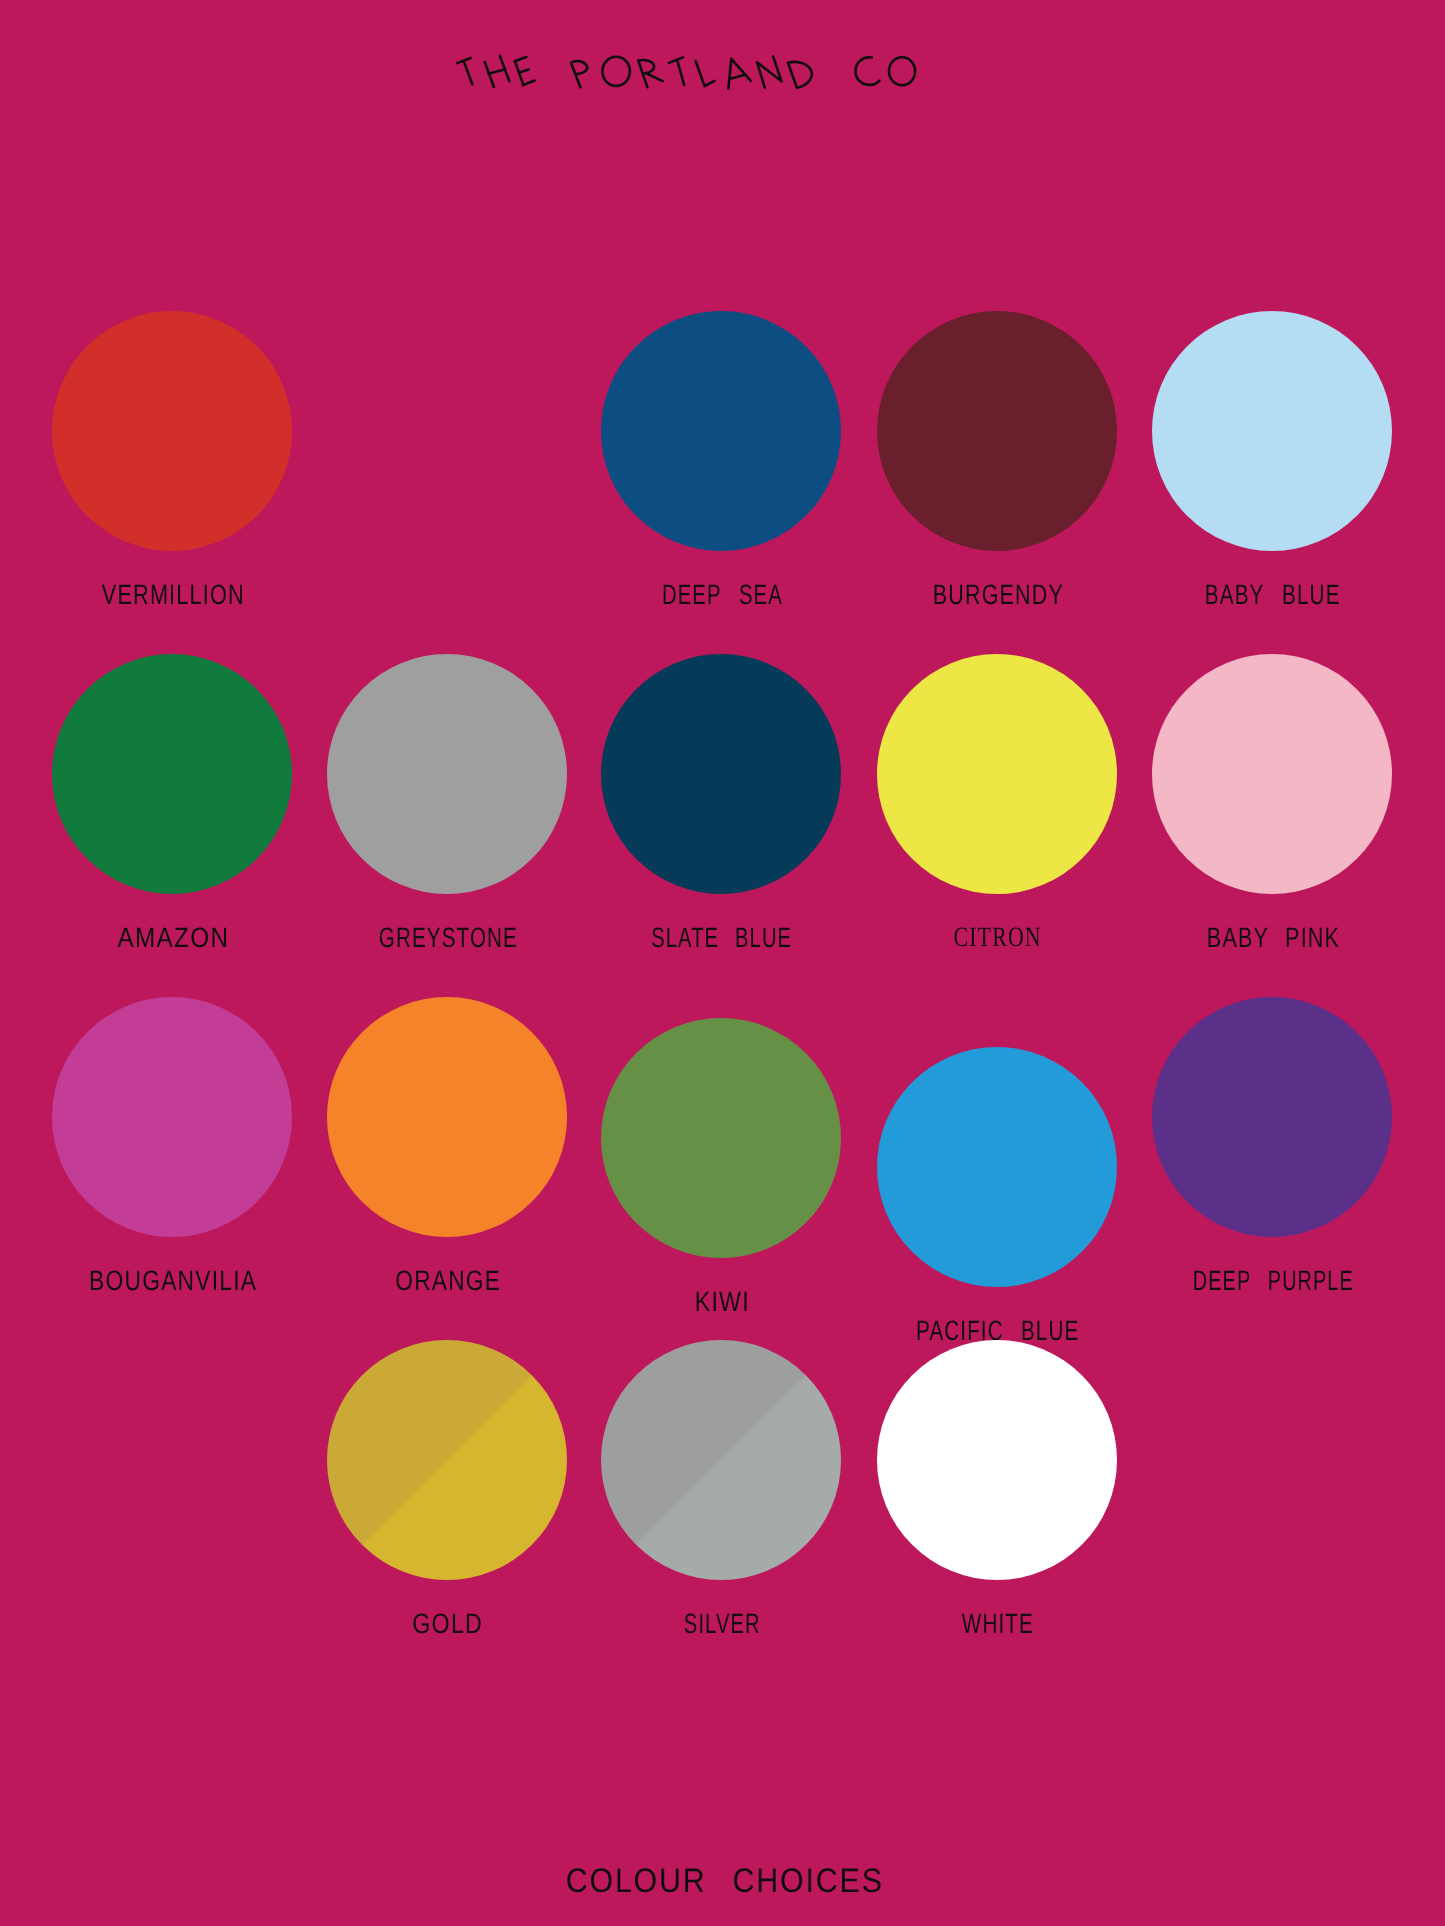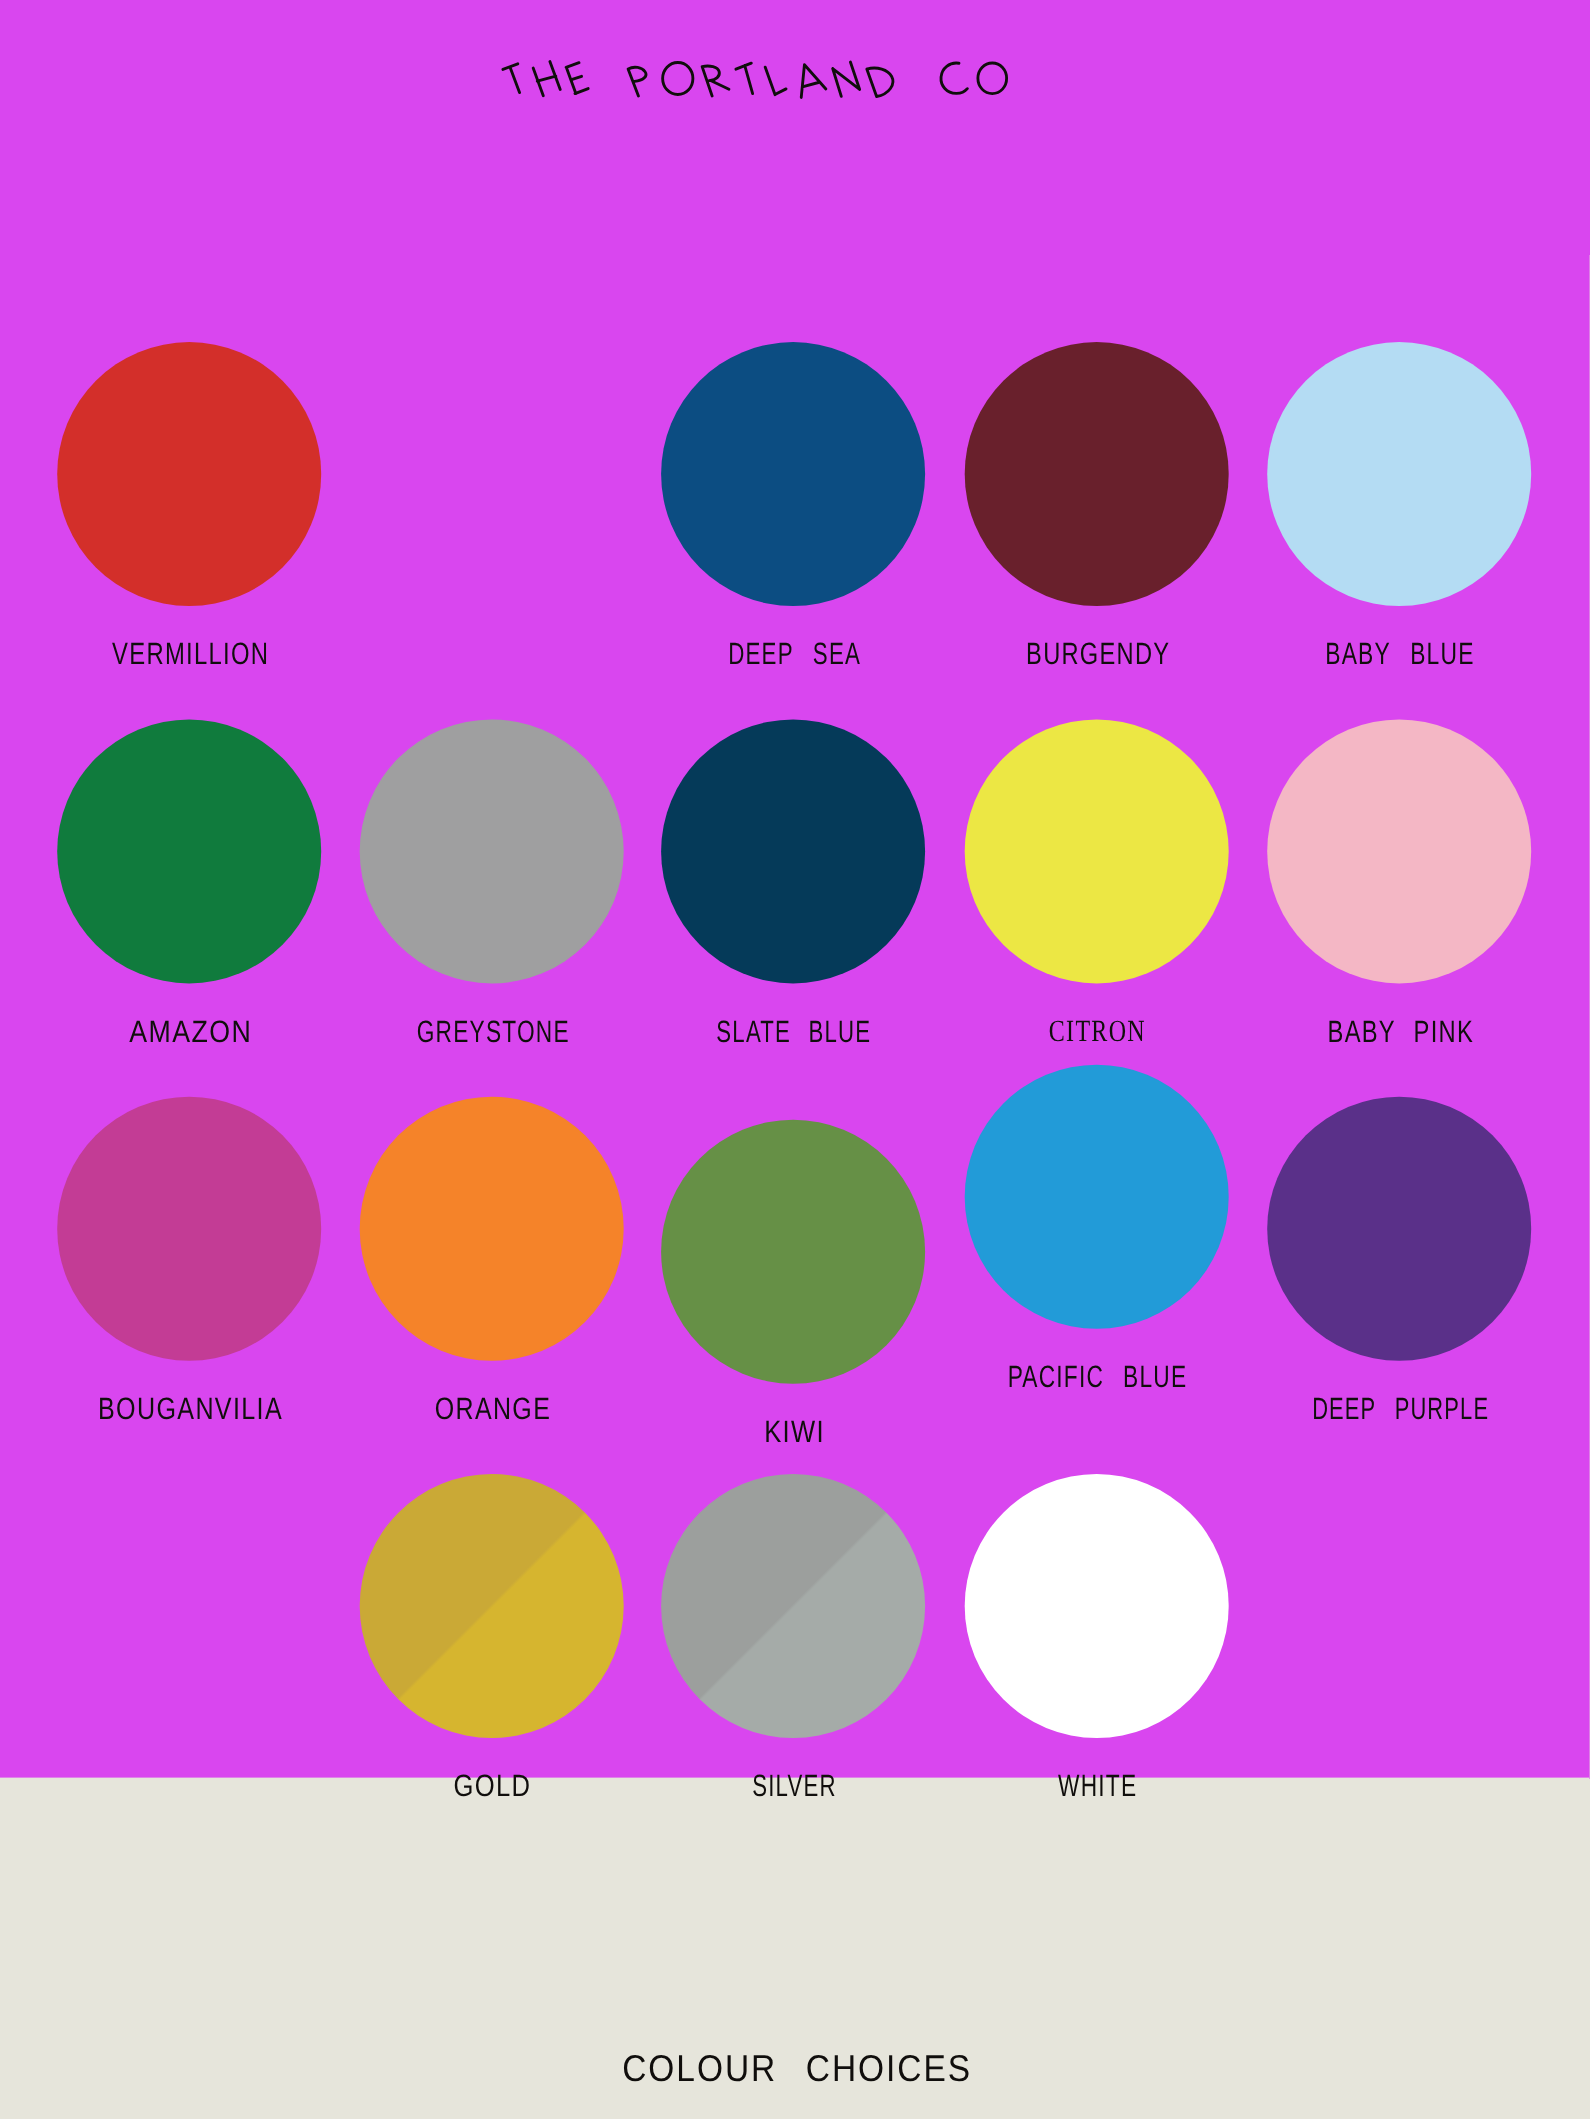--- a/index.html
+++ b/index.html
@@ -13,22 +13,22 @@
   body {
     background: #E6E5DB;
     font-family: "Liberation Sans", sans-serif;
     -webkit-font-smoothing: antialiased;
     -moz-osx-font-smoothing: grayscale;
     text-rendering: geometricPrecision;
   }
   #poster {
     position: relative;
     width: 1445px;
-    height: 1616px;
-    background: #d946ef;
+    height: 1926px;
+    background: #be185d;
   }
 
   
   #brand-title {
     position: absolute;
     left: 0;
     top: 0;
     width: 1445px;
     height: 110px;
     pointer-events: none;
@@ -195,21 +195,21 @@
         <div class="swatch-label sx-10"><span>BOUGANVILIA</span></div>
       </div>
       <div class="swatch" style="left: 327px; top: 997px;">
         <div class="swatch-dot" style="background: rgb(245, 131, 41);"></div>
         <div class="swatch-label sx-11"><span>ORANGE</span></div>
       </div>
       <div class="swatch" style="left: 601px; top: 1018px;">
         <div class="swatch-dot" style="background: rgb(102, 144, 70);"></div>
         <div class="swatch-label sx-12"><span>KIWI</span></div>
       </div>
-      <div class="swatch" style="left: 877px; top: 968px;">
+      <div class="swatch" style="left: 877px; top: 1047px;">
         <div class="swatch-dot" style="background: rgb(34, 155, 216);"></div>
         <div class="swatch-label sx-13"><span>PACIFIC<span class="wgap"></span>BLUE</span></div>
       </div>
       <div class="swatch" style="left: 1152px; top: 997px;">
         <div class="swatch-dot" style="background: rgb(90, 48, 137);"></div>
         <div class="swatch-label sx-14"><span>DEEP<span class="wgap"></span>PURPLE</span></div>
       </div>
       <div class="swatch" style="left: 327px; top: 1340px;">
         <div class="swatch-dot" style="background: linear-gradient(135deg, rgb(202, 169, 54) 0%, rgb(202, 169, 54) 49.6%, rgb(214, 181, 47) 50.4%, rgb(214, 181, 47) 100%);"></div>
         <div class="swatch-label sx-16"><span>GOLD</span></div>

